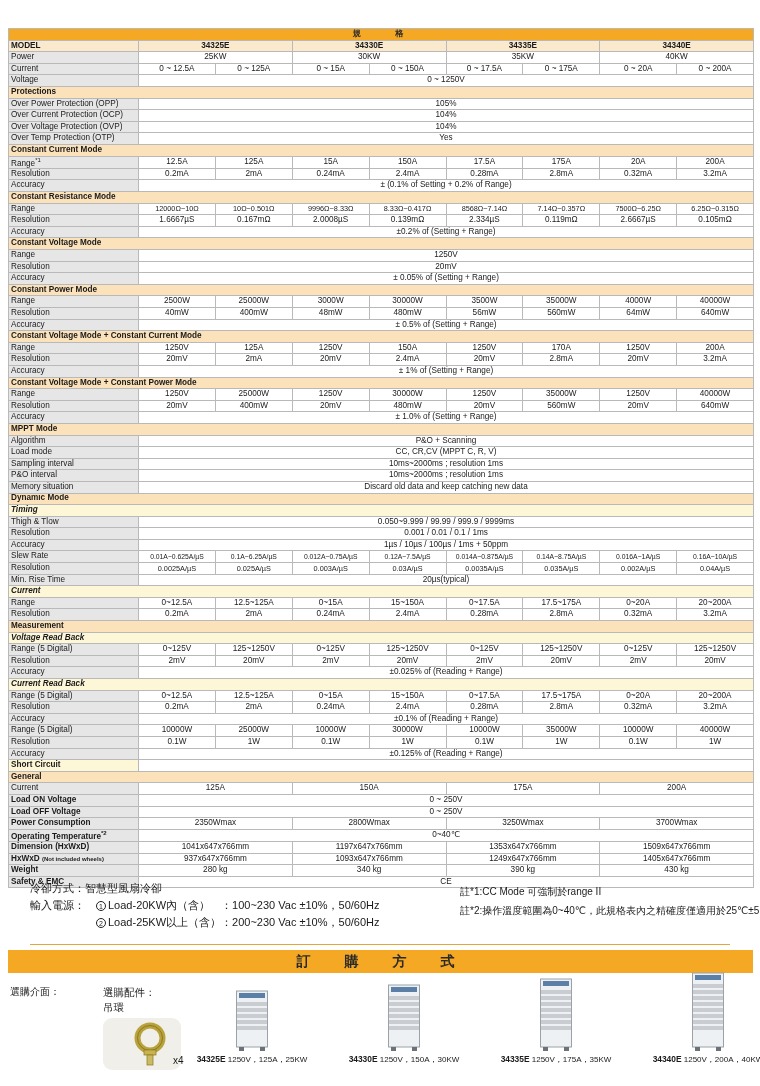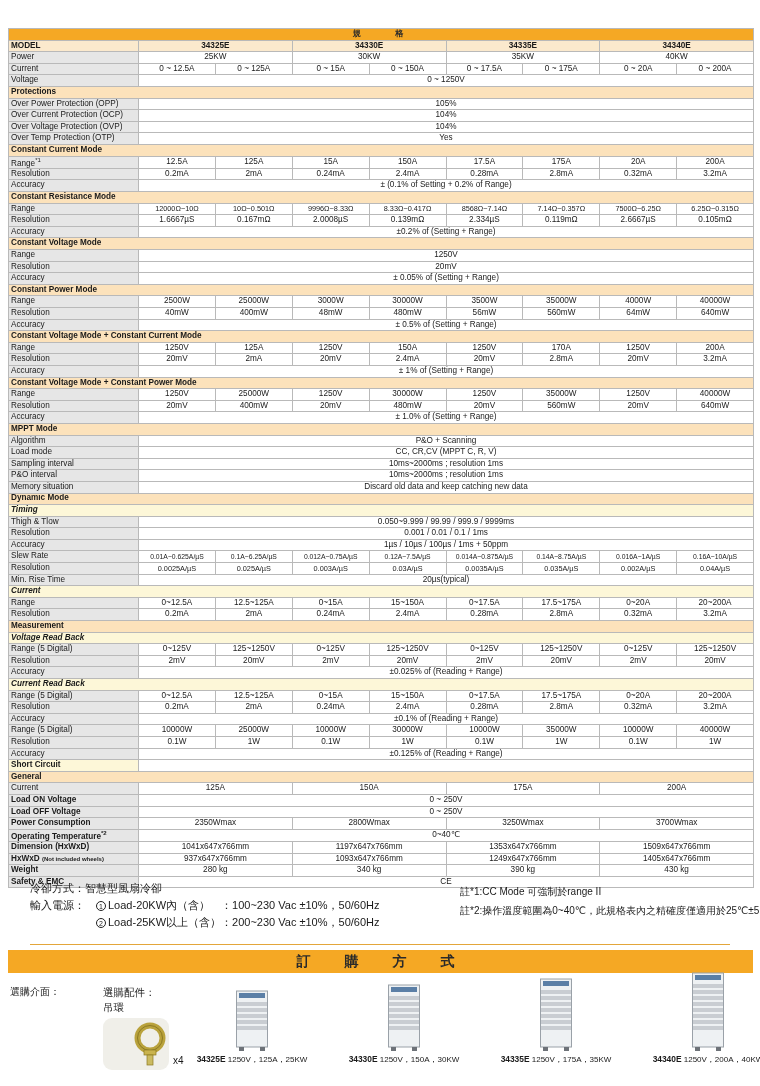--- a/index.html
+++ b/index.html
@@ -131,21 +131,21 @@
   .num {
     display: inline-block; width: 11px; height: 11px; line-height: 11px;
     border-radius: 50%; background: #3a3a3a; color: #fff;
     font-size: 7.5px; text-align: center; margin-right: 3px; vertical-align: middle;
   }
   .acc { position: absolute; left: 103px; top: 6px; width: 110px; }
   .acc-title { font-size: 10.5px; line-height: 16px; white-space: nowrap; }
   .acc-sub { font-size: 10.5px; line-height: 15px; white-space: nowrap; }
   .acc-box {
     position: relative; margin-top: 3px;
-    width: 66px; height: 52px; border-radius: 9px; background: #f0efe9; padding-left: 19px;
+    width: 78px; height: 52px; border-radius: 9px; background: #f0efe9; padding-left: 19px;
   }
   .acc-qty { position: absolute; left: 70px; bottom: 4px; font-size: 10px; }
 
   .prod { position: absolute; top: 2px; width: 180px; text-align: center; }
   .prod-img { height: 72px; display: flex; align-items: flex-end; justify-content: center; }
   .prod-cap { font-size: 8px; white-space: nowrap; margin-top: 2px; }
   .prod-cap b { font-size: 8.4px; }
 </style>
 </head>
 <body>

